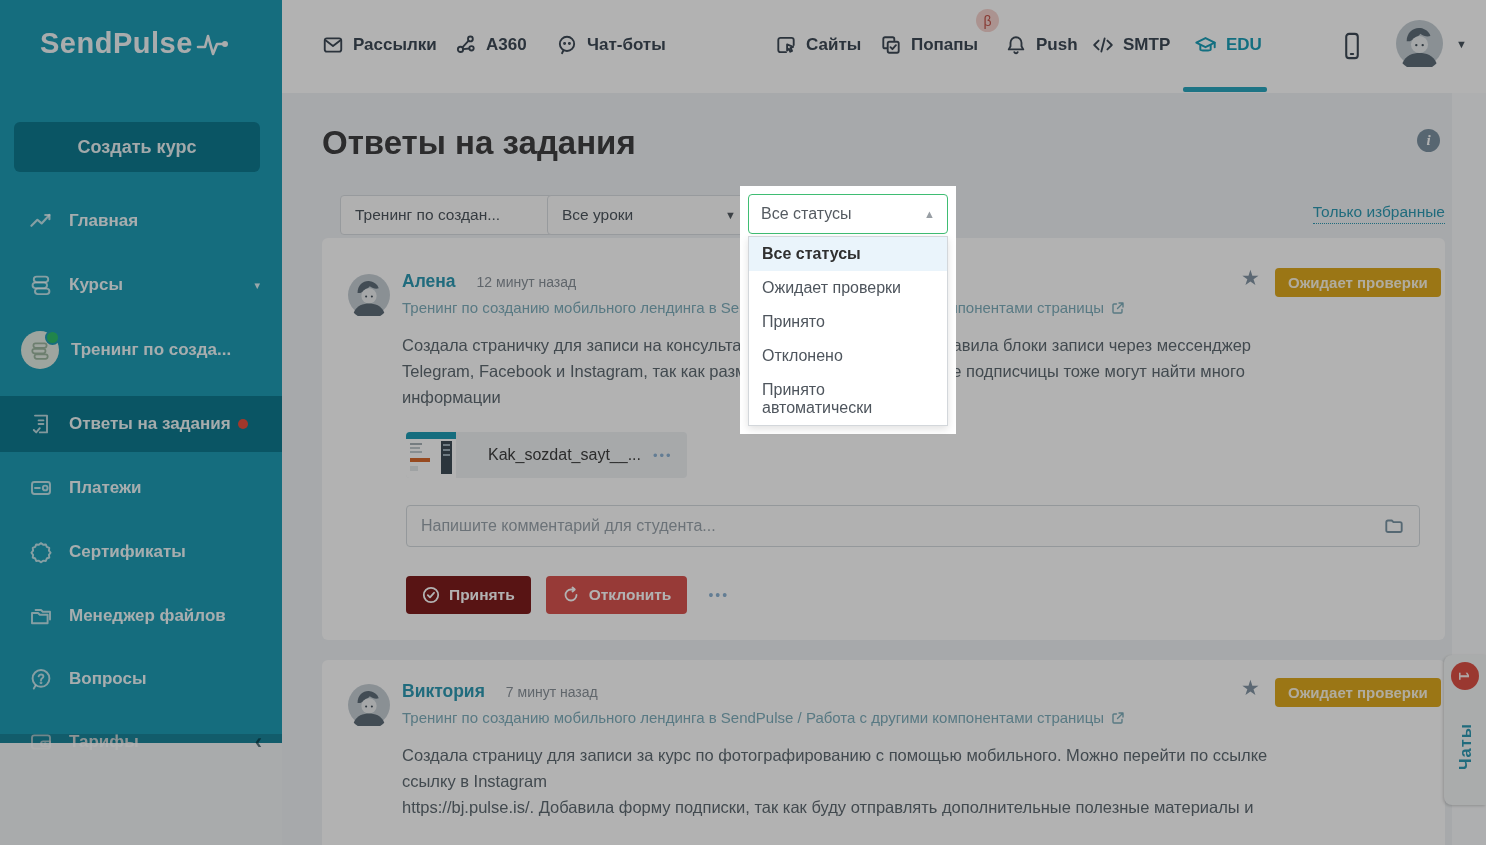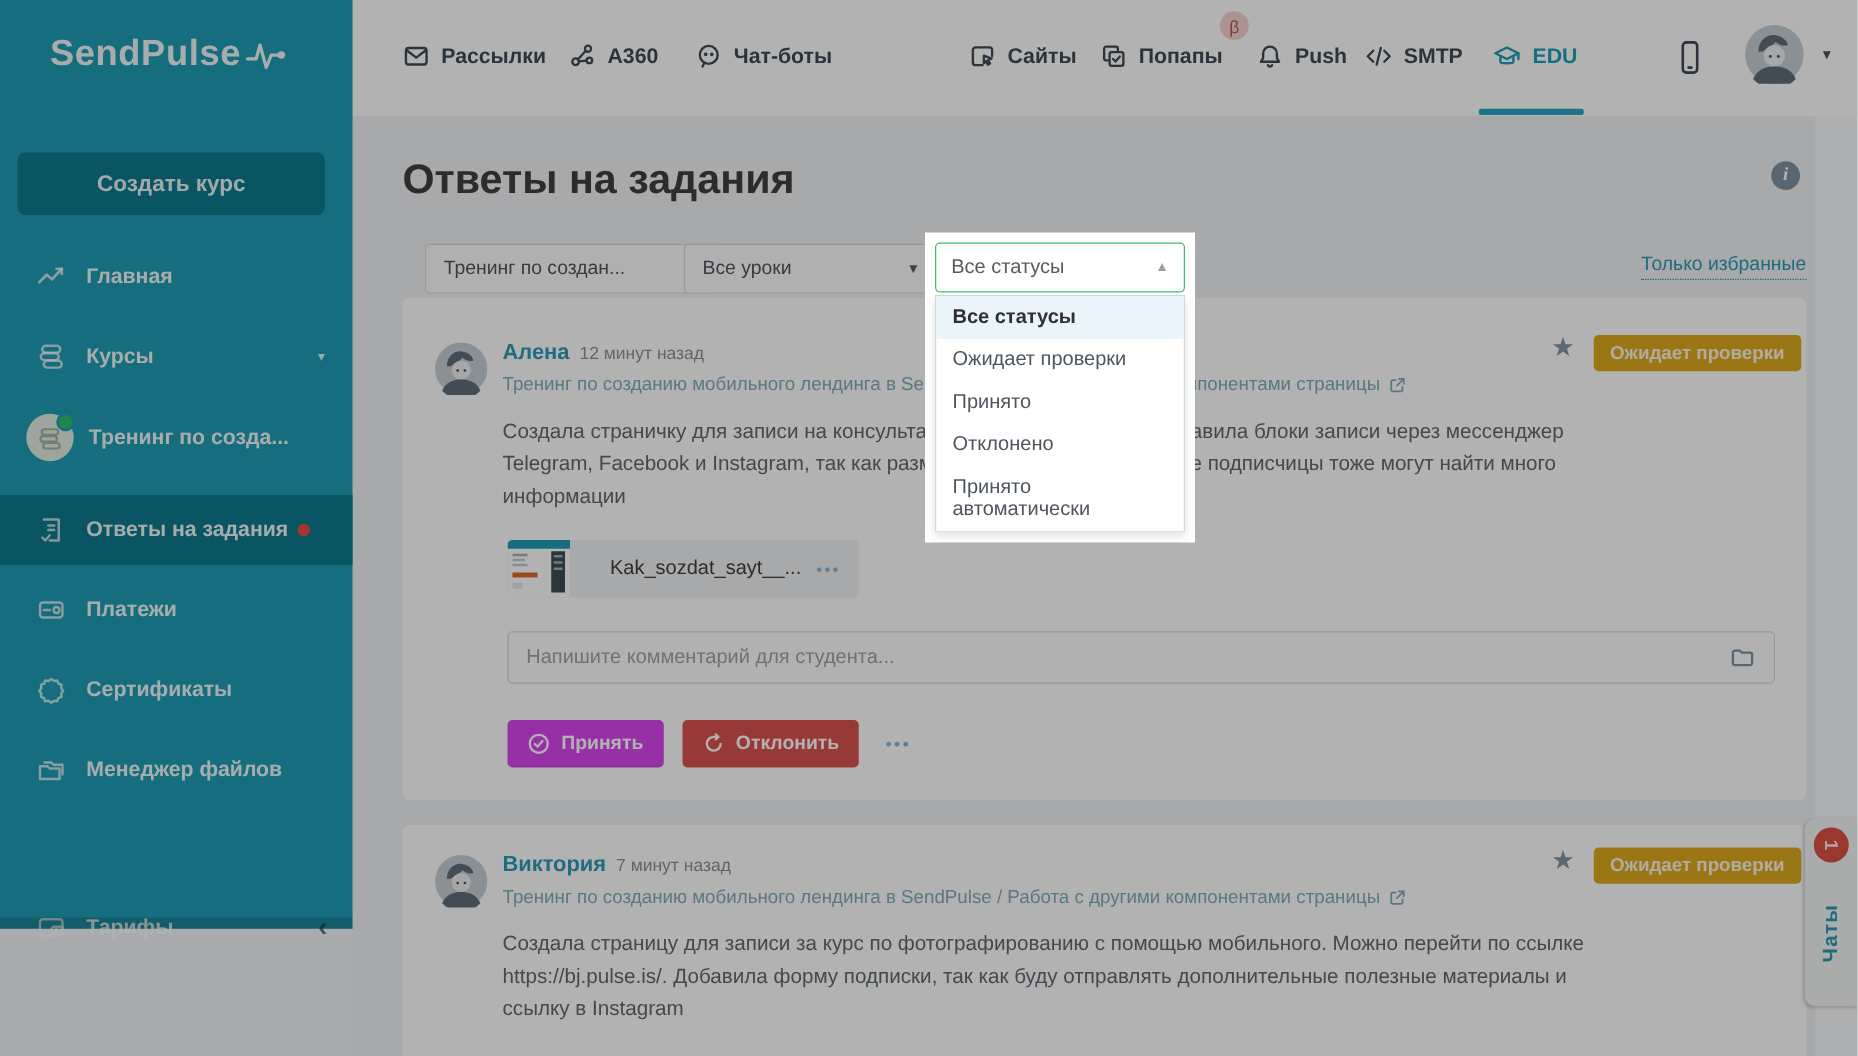--- a/index.html
+++ b/index.html
@@ -55,21 +55,21 @@
   .f-lesson{left:547px;width:204px}
   .filter .car{margin-left:auto;color:#575E65;font-size:11px}
   .fav-link{position:absolute;top:203px;right:41px;color:#2E9AB3;font-size:15.5px;z-index:4;cursor:pointer;
         border-bottom:1px dotted #2E9AB3;padding-bottom:2px}
 
   
   .card{position:absolute;left:322px;width:1123px;background:#fff;border-radius:6px;z-index:2}
   .card1{top:238px;height:402px}
   .card2{top:660px;height:260px}
   .c-avatar{position:absolute;left:26px;top:36px;width:42px;height:42px}
-  .c-namerow{position:absolute;left:80px;top:33px;display:flex;align-items:baseline;gap:8px}
+  .c-namerow{position:absolute;left:80px;top:33px;display:flex;align-items:baseline;gap:21px}
   .c-name{font-size:17.5px;font-weight:700;color:#2E9AB3;cursor:pointer}
   .c-time{font-size:14px;color:#8A929A}
   .c-course{position:absolute;left:80px;top:61px;display:flex;align-items:center;gap:7px;
         font-size:15px;color:#7FAEBC;cursor:pointer}
   .c-body{position:absolute;left:80px;top:94px;font-size:16.5px;color:#5F6A72;line-height:26px;white-space:nowrap}
   .c-star{position:absolute;left:919px;top:28px;font-size:21px;color:#8496A5;cursor:pointer}
   .c-badge{position:absolute;left:953px;top:30px;height:29px;padding:0 13px;background:#DFA91F;border-radius:4px;
         color:#FDF6E3;font-size:15px;font-weight:700;display:flex;align-items:center}
   .card2 .c-avatar{top:24px}.card2 .c-namerow{top:21px}.card2 .c-course{top:49px}
   .card2 .c-body{top:82px}.card2 .c-star{top:16px}.card2 .c-badge{top:18px}
@@ -77,21 +77,21 @@
         background:#EFF2F4;border-radius:4px;padding-right:14px;cursor:pointer}
   .attach-name{margin:0 12px 0 32px;font-size:16px;color:#404040}
   .attach-dots{color:#8FB4D4;font-size:13px;letter-spacing:2px}
   .comment{position:absolute;left:84px;top:267px;width:1014px;height:42px;border:1px solid #D5DADE;border-radius:4px;
         background:#FEFEFE;display:flex;align-items:center;padding:0 14px;box-sizing:border-box;cursor:text}
   .comment-ph{font-size:16px;color:#9AA4AC}
   .comment-folder{margin-left:auto;color:#7A95A5;cursor:pointer}
   .btn-row{position:absolute;left:84px;top:338px;display:flex;align-items:center;gap:15px}
   .btn{height:38px;border-radius:4px;color:#fff;font-size:15.5px;font-weight:700;
         display:flex;align-items:center;gap:9px;padding:0 16px;cursor:pointer;border:none}
-  .btn.accept{background:#d946ef}
+  .btn.accept{background:#7f1d1d}
   .btn.reject{background:#D9534F}
   .more-dots{color:#8FB4D4;font-size:14px;letter-spacing:2px;margin-left:6px;cursor:pointer}
 
   
   .chats-tab{position:absolute;right:0;top:655px;width:42px;height:150px;background:#F4F6F7;
         border-radius:8px 0 0 8px;box-shadow:-1px 1px 3px rgba(0,0,0,.18);z-index:6;cursor:pointer}
   .chats-label{position:absolute;left:0;top:40px;width:42px;height:104px;display:flex;align-items:center;
         justify-content:center;writing-mode:vertical-rl;transform:rotate(180deg);
         color:#2E9AB3;font-size:16.5px;font-weight:700;letter-spacing:1px}
   .chats-badge{position:absolute;left:7px;top:7px;width:28px;height:28px;border-radius:50%;background:#DD5146;
@@ -194,20 +194,31 @@
   <div class="side-item" style="top:588px">
     <span class="ico">
       <svg width="24" height="24" viewBox="0 0 20 20" fill="none" stroke="currentColor" stroke-width="1.6" stroke-linecap="round" stroke-linejoin="round">
           <path d="M2.5 7.5h5l1.5 1.5h6.5v7h-13z"></path>
           <path d="M5.5 5h4.5l1.5 1.5h6v6.5"></path>
         </svg>
     </span>
     <span>Менеджер файлов</span>
   </div>
 
+  <div class="side-item" style="top:651px">
+    <span class="ico">
+      <svg width="24" height="24" viewBox="0 0 20 20" fill="none" stroke="currentColor" stroke-width="1.6" stroke-linecap="round" stroke-linejoin="round">
+          <circle cx="10" cy="9.5" r="7"></circle>
+          <path d="M5.5 15.5L4 18"></path>
+          <path d="M8 7.8c.3-1 1-1.6 2-1.6 1.2 0 2 .8 2 1.8 0 1.4-2 1.5-2 3"></path>
+          <circle cx="10" cy="13.2" r=".4" fill="currentColor"></circle>
+        </svg>
+    </span>
+    <span>Вопросы</span>
+  </div>
 
   <div class="side-item" style="top:714px">
     <span class="ico">
       <svg width="24" height="24" viewBox="0 0 20 20" fill="none" stroke="currentColor" stroke-width="1.6" stroke-linecap="round" stroke-linejoin="round">
           <rect x="2.5" y="4.5" width="15" height="11" rx="2"></rect>
           <path d="M12 9.5h5.5v4H12a2 2 0 0 1 0-4z"></path>
           <circle cx="13.5" cy="11.5" r=".5" fill="currentColor"></circle>
         </svg>
     </span>
     <span>Тарифы</span>
@@ -436,22 +447,22 @@
   </div>
   <div class="c-course">
     <span>Тренинг по созданию мобильного лендинга в SendPulse / Работа с другими компонентами страницы</span>
     <svg width="14" height="14" viewBox="0 0 14 14" fill="none" stroke="currentColor" stroke-width="1.4" stroke-linecap="round" stroke-linejoin="round">
         <path d="M5.5 3H3a1 1 0 0 0-1 1v7a1 1 0 0 0 1 1h7a1 1 0 0 0 1-1V8.5"></path>
         <path d="M8 2h4v4M12 2L6.5 7.5"></path>
       </svg>
   </div>
   <div class="c-body">
     <div>Создала страницу для записи за курс по фотографированию с помощью мобильного. Можно перейти по ссылке</div>
+    <div>ссылку в Instagram</div>
     <div>https://bj.pulse.is/. Добавила форму подписки, так как буду отправлять дополнительные полезные материалы и</div>
-    <div>ссылку в Instagram</div>
   </div>
   <span class="c-star">★</span>
   <div class="c-badge">Ожидает проверки</div>
 </div>
 
 <div class="chats-tab">
   <span class="chats-badge">1</span>
   <span class="chats-label">Чаты</span>
 </div>
 

